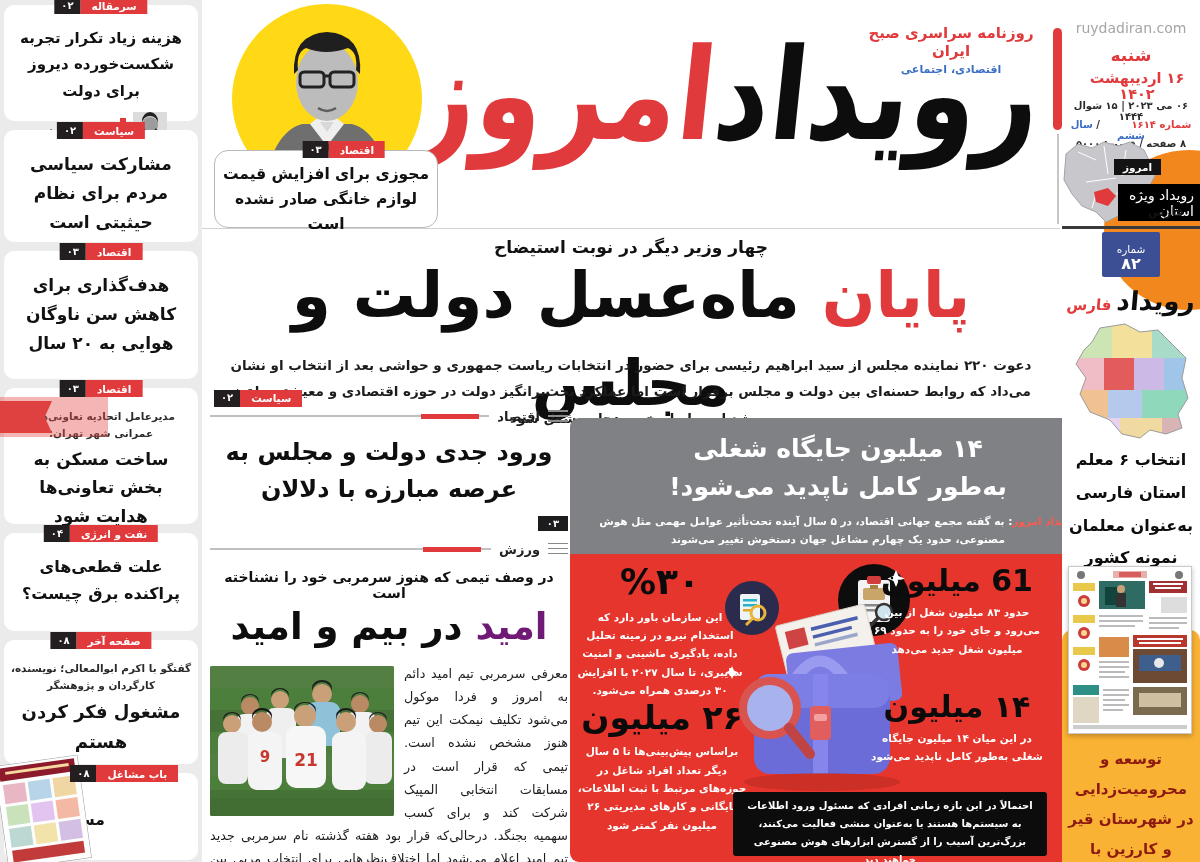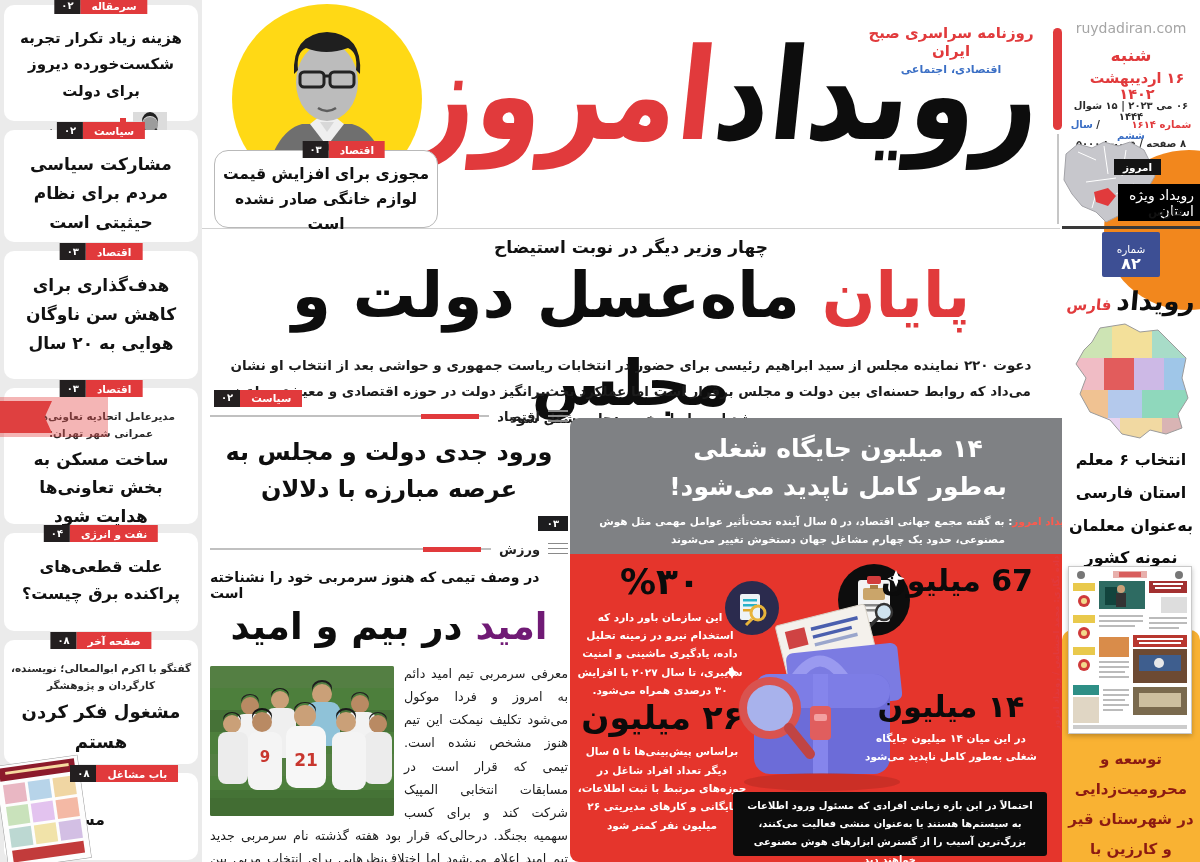--- a/index.html
+++ b/index.html
@@ -49,39 +49,39 @@
   
   .midleft{position:absolute;left:8px;top:408px;width:358px;}
   .secrow{display:flex;direction:rtl;align-items:center;gap:8px;height:16px;}
   .secrow .lbl{font-size:13px;font-weight:bold;color:#222;white-space:nowrap;}
   .tl{width:20px;height:12px;background:repeating-linear-gradient(to bottom,#8a8a8a 0 1.5px,transparent 1.5px 5px);}
   .ln{flex:1;height:2px;background:#c0c0c0;position:relative;}
   .ln::after{content:"";position:absolute;right:10px;top:-1.5px;width:58px;height:5px;background:#e13a3c;}
   .eco-ttl{font-size:24px;font-weight:bold;color:#0f0f0f;text-align:center;line-height:1.55;margin-top:10px;}
   .pgbox{display:inline-block;background:#1d1d1f;color:#fff;font-size:10px;font-weight:bold;padding:2px 9px;}
   .eco-pg{margin:4px 0 10px 0;}
-  .sp-kck{font-size:14px;font-weight:bold;text-align:left;color:#111;margin-top:12px;}
+  .sp-kck{font-size:14px;font-weight:bold;text-align:center;color:#111;margin-top:12px;}
   .sp-ttl{font-size:37px;font-weight:bold;text-align:center;color:#0d0d0d;margin-top:4px;}
   .sp-ttl .red{color:#701a75;}
   .sp-art{margin-top:14px;font-size:12.8px;line-height:1.8;color:#1d1d1d;text-align:justify;font-weight:500;}
   .sp-photo{float:left;width:184px;height:150px;margin:4px 10px 2px 0;border-radius:2px;overflow:hidden;}
   
   .ig{position:absolute;left:368px;top:418px;width:536px;height:444px;border-radius:9px;overflow:hidden;}
   .ig-head{background:#7f8184;color:#fff;height:136px;text-align:center;padding-top:12px;}
   .ig-t{font-size:25px;font-weight:bold;line-height:1.5;}
   .ig-sub{font-size:10.5px;font-weight:bold;margin-top:7px;line-height:1.75;padding:0 16px;}
   .ig-sub .src{color:#ff5a4d;font-weight:bold;}
   .ig-body{position:relative;background:#e5352c;height:308px;}
   .stat{position:absolute;text-align:center;}
   .stat .val{font-weight:bold;color:#0b0b0b;font-size:30px;line-height:1.1;}
   .stat .txt{color:#fff;font-size:10.5px;font-weight:bold;line-height:1.75;margin-top:6px;}
   .s83{left:298px;top:10px;width:178px;}
   .s30{left:6px;top:8px;width:168px;}
   .s30 .val{font-size:36px;}
-  .s14{left:292px;top:136px;width:178px;}
+  .s14{left:298px;top:136px;width:178px;}
   .s26{left:6px;top:146px;width:172px;}
   .s26 .val{font-size:33px;}
   .ig-illus{position:absolute;left:148px;top:2px;width:204px;height:244px;}
   .ig-note{position:absolute;left:163px;top:238px;width:314px;height:64px;background:#0c0c0c;color:#fff;font-size:10px;font-weight:bold;line-height:1.8;text-align:center;padding:5px 10px;border-radius:3px;z-index:3;}
   .ig-credit{position:absolute;left:849px;top:556px;height:300px;writing-mode:vertical-rl;transform:rotate(180deg);font-size:8.5px;color:#e13a3c;font-weight:bold;letter-spacing:1px;}
   
   .rcol{position:absolute;left:1062px;top:0;width:138px;height:862px;overflow:hidden;background:#fff;}
   .rc-site{position:absolute;top:20px;width:100%;text-align:center;color:#a5a5a5;font-size:14px;direction:ltr;}
   .rc-wd{position:absolute;top:45px;width:100%;text-align:center;color:#e13a3c;font-weight:bold;font-size:17px;}
   .rc-date{position:absolute;top:70px;width:100%;text-align:center;color:#e13a3c;font-weight:bold;font-size:14.5px;padding-left:12px;}
@@ -361,21 +361,22 @@
             <rect x="36" y="118" width="136" height="34" rx="16" fill="#7d7de6"></rect>
             <rect x="95" y="118" width="15" height="100" fill="#8585ec"></rect>
             <rect x="92" y="150" width="21" height="34" rx="4" fill="#e05e5e"></rect>
               <rect x="96" y="158" width="13" height="7" rx="2" fill="#f3a0a0"></rect>
             <circle cx="52" cy="152" r="27" fill="#a8b2ec" stroke="#d9534f" stroke-width="8"></circle>
             <line x1="71" y1="172" x2="92" y2="198" stroke="#c04444" stroke-width="10" stroke-linecap="round"></line>
             <ellipse cx="104" cy="226" rx="78" ry="9" fill="#b62a22" opacity=".55"></ellipse>
           </svg>
         </div>
         <div class="stat s83">
-          <div class="val">67 میلیون</div>
+          <div class="val">61 میلیون</div>
+          <div class="txt">حدود ۸۳ میلیون شغل از بین می‌رود و جای خود را به حدود ۶۹ میلیون شغل جدید می‌دهد</div>
         </div>
         <div class="stat s30">
           <div class="val">%۳۰</div>
           <div class="txt">این سازمان باور دارد که استخدام نیرو در زمینه تحلیل داده، یادگیری ماشینی و امنیت سایبری، تا سال ۲۰۲۷ با افزایش ۳۰ درصدی همراه می‌شود.</div>
         </div>
         <div class="stat s14">
           <div class="val">۱۴ میلیون</div>
           <div class="txt">در این میان ۱۴ میلیون جایگاه شغلی به‌طور کامل ناپدید می‌شود</div>
         </div>
         <div class="stat s26">

